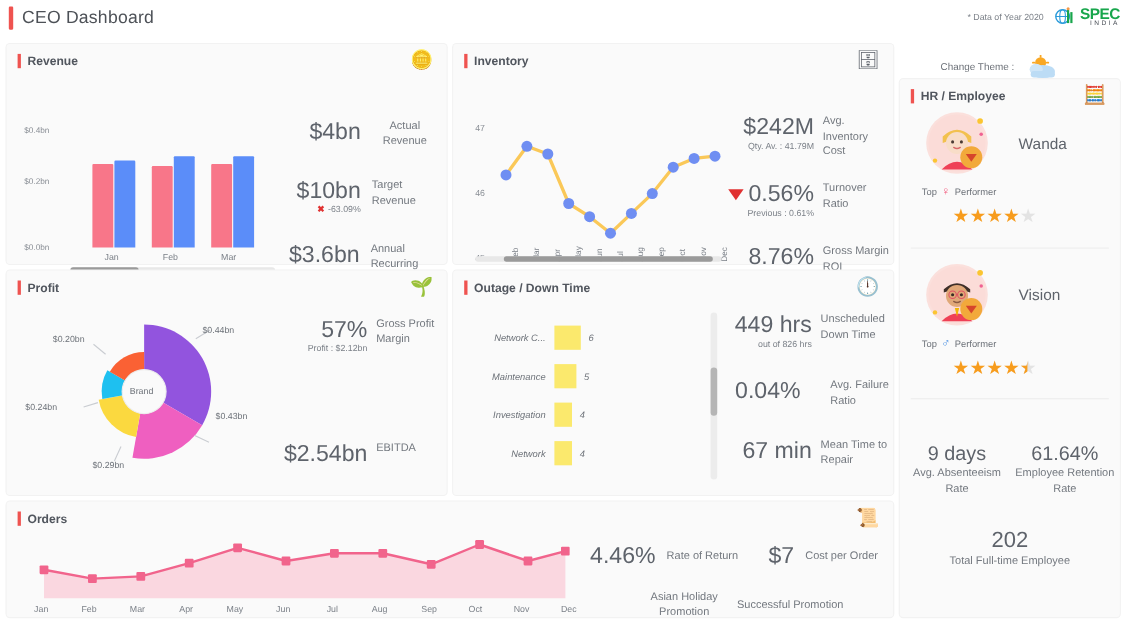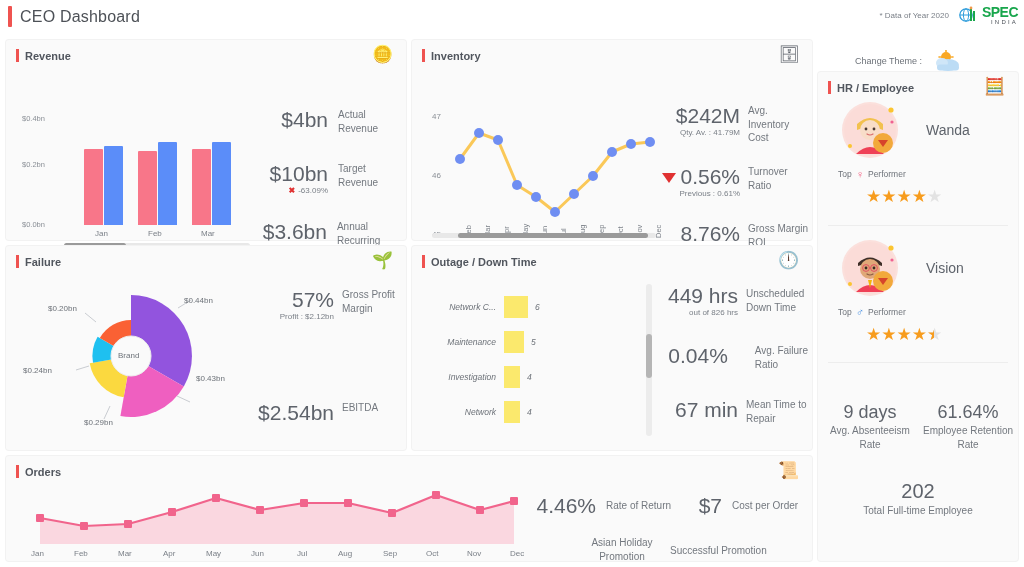--- a/index.html
+++ b/index.html
@@ -203,21 +203,21 @@
           <span>Previous Period</span>
         </div>
         <div class="leg-yr">2019</div>
       </div>
     </div>
 
     <div class="kpi" style="position:absolute; left:252px; top:68px; width:140px;">
       <div style="width:70px;">
         <div class="kpi-val">$4bn</div>
       </div>
-      <div class="kpi-lbl" style="margin-left:10px; width:60px;">Actual Revenue</div>
+      <div class="kpi-lbl" style="margin-left:10px; width:60px;text-align:center;">Actual Revenue</div>
     </div>
 
     <div class="kpi" style="position:absolute; left:252px; top:122px; width:140px;">
       <div style="width:70px;">
         <div class="kpi-val">$10bn</div>
         <div class="kpi-sub">
           <span style="color:#e03131; font-weight:bold; margin-right:3px;">✖</span><span>-63.09%</span>
         </div>
       </div>
       <div class="kpi-lbl" style="margin-left:10px; width:60px;">Target Revenue</div>
@@ -297,21 +297,21 @@
       <div style="width:76px;">
         <div class="kpi-val">8.76%</div>
       </div>
       <div class="kpi-lbl" style="margin-left:8px; width:62px;">Gross Margin ROI</div>
     </div>
   </div>
 
   <div class="card" id="profit">
     <div class="card-title">
       <div class="tbar"></div>
-      <div class="ttxt">Failure</div>
+      <div class="ttxt">Profit</div>
     </div>
     <div class="card-emoji">🌱</div>
 
     <svg style="position:absolute; left:62px; top:32px;" width="134" height="150" viewBox="0 0 134 150">
       <g transform="translate(63,78)">
 
         <path d="M0,-61 A61,61 0 0 1 52.8,30.5 L0,0 Z" fill="#9254de"></path>
 
         <path d="M52.8,30.5 A61,61 0 0 1 -10.6,60.1 L0,0 Z" fill="#ef5fc0"></path>
 
@@ -381,21 +381,21 @@
     <div class="out-row" style="left:8px; top:155px;">
       <div class="out-name">Network</div>
       <div class="out-bar" style="width:16px;"></div>
       <div class="out-num">4</div>
     </div>
 
     <div class="v-track" style="left:234px; top:38px; height:152px;">
       <div class="v-thumb" style="top:50px; height:44px;"></div>
     </div>
 
-    <div class="kpi" style="position:absolute; left:250px; top:38px; width:150px;align-items:center;">
+    <div class="kpi" style="position:absolute; left:250px; top:38px; width:150px;">
       <div style="width:76px;">
         <div class="kpi-val">449 hrs</div>
         <div class="kpi-sub">out of 826 hrs</div>
       </div>
       <div class="kpi-lbl" style="margin-left:8px; width:66px;">Unscheduled Down Time</div>
     </div>
 
     <div class="kpi" style="position:absolute; left:250px; top:98px; width:150px;gap:19px;">
       <div style="width:76px;">
         <div class="kpi-val">0.04%</div>

